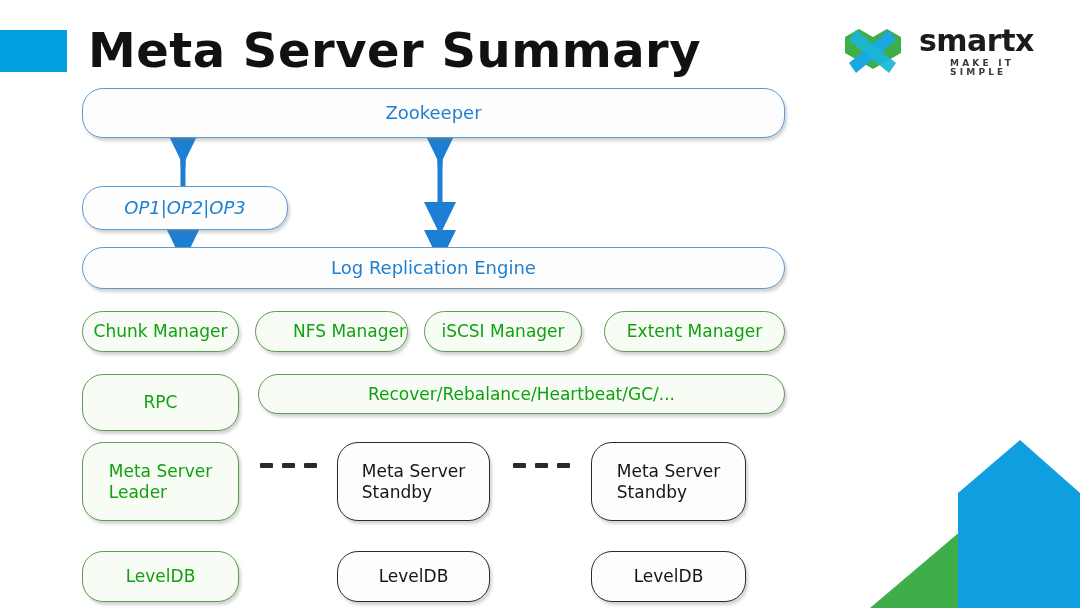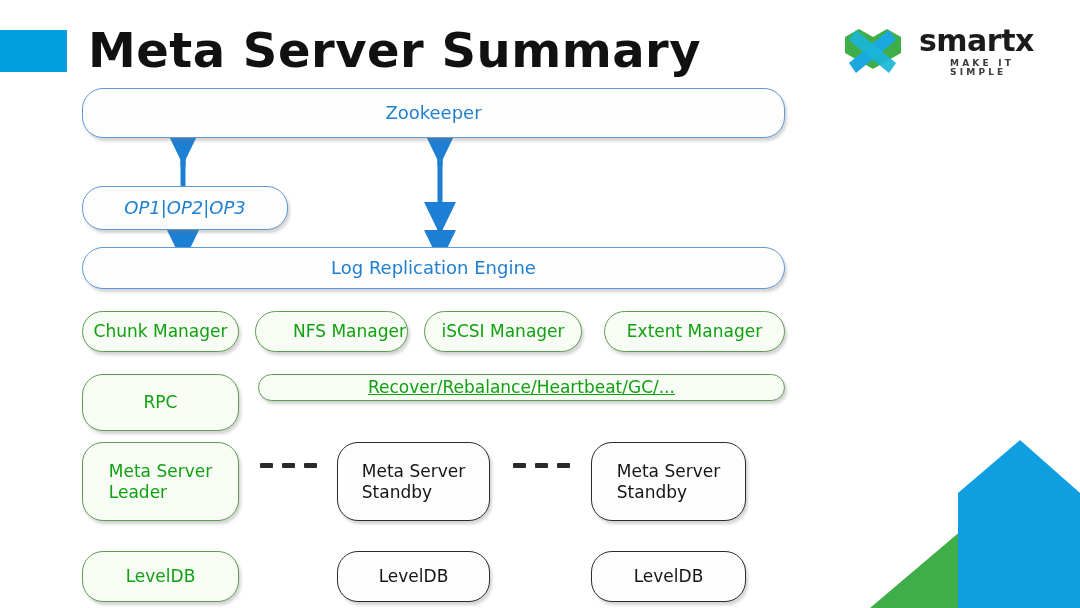--- a/index.html
+++ b/index.html
@@ -172,21 +172,21 @@
   <div class="box box-blue" style="left:82px; top:186px; width:206px; height:44px; font-style:italic; font-size:18px;">OP1|OP2|OP3</div>
 
   <div class="box box-blue" style="left:82px; top:247px; width:703px; height:42px; font-size:18px;">Log Replication Engine</div>
 
   <div class="box box-green" style="left:82px; top:311px; width:157px; height:41px;">Chunk Manager</div>
   <div class="box box-green" style="left:255px; top:311px; width:153px; height:41px;padding-left:36px;">NFS Manager</div>
   <div class="box box-green" style="left:424px; top:311px; width:158px; height:41px;">iSCSI Manager</div>
   <div class="box box-green" style="left:604px; top:311px; width:181px; height:41px;">Extent Manager</div>
 
   <div class="box box-green" style="left:82px; top:374px; width:157px; height:57px;">RPC</div>
-  <div class="box box-green" style="left:258px; top:374px; width:527px; height:27px;text-decoration:underline;">Recover/Rebalance/Heartbeat/GC/...</div>
+  <div class="box box-green" style="left:258px; top:374px; width:527px; height:40px;">Recover/Rebalance/Heartbeat/GC/...</div>
 
   <div class="box box-green" style="left:82px; top:442px; width:157px; height:79px;">Meta Server
 Leader</div>
   <div class="dots" style="left:260px; top:463px;">
     <span></span>
       <span></span>
       <span></span>
   </div>
   <div class="box box-dark" style="left:337px; top:442px; width:153px; height:79px;">Meta Server
 Standby</div>

